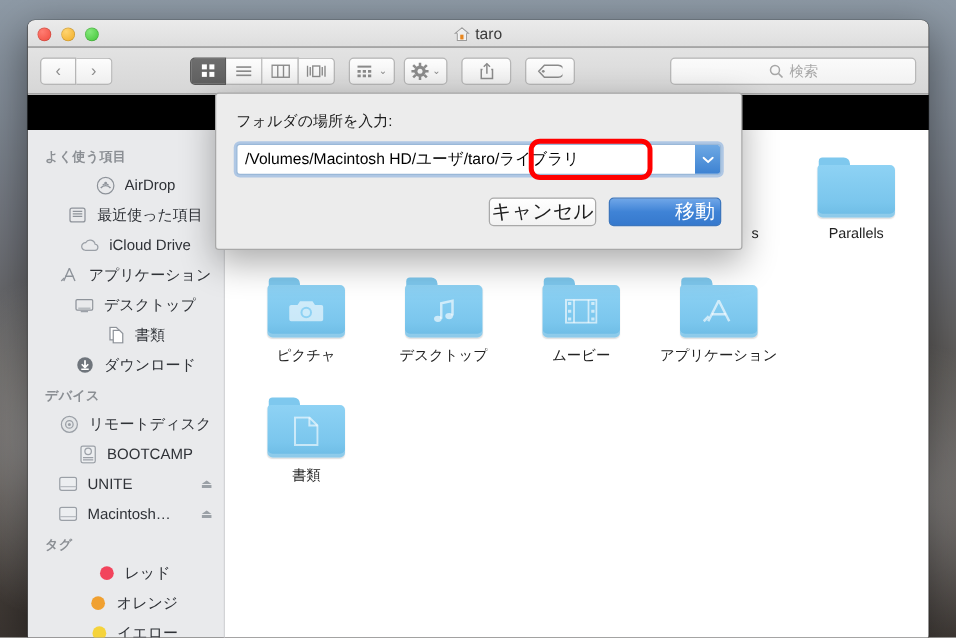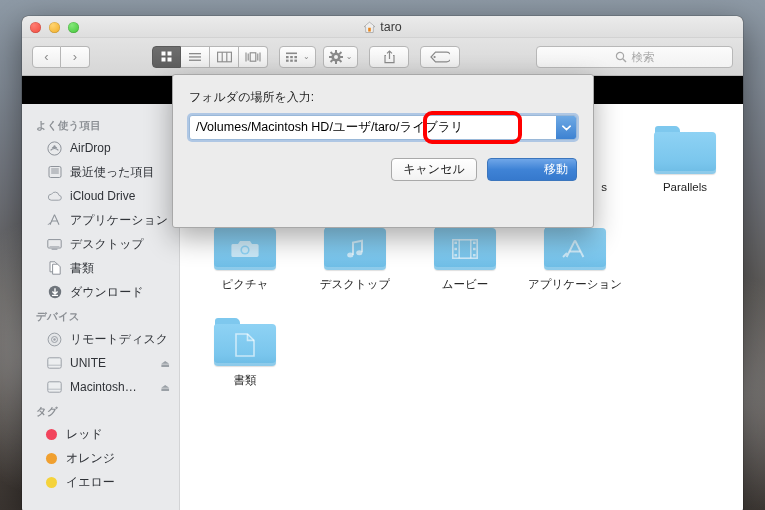--- a/index.html
+++ b/index.html
@@ -120,20 +120,21 @@
     overflow: hidden;
   }
   .sb-head {
     font-size: 10.5px; color: #8b8f94; font-weight: bold;
     padding: 6px 0 3px 14px; letter-spacing: .2px;
   }
   .sb-item {
     height: 24px; display: flex; align-items: center;
     padding: 0 9px 0 24px; font-size: 12px; color: #2f3237;
     position: relative;
+    justify-content: center;
   }
   .sb-ico { width: 17px; height: 17px; margin-right: 7px; flex: none;
             display: flex; align-items: center; justify-content: center; color:#8e939a; }
   .sb-label { white-space: nowrap; overflow: hidden; }
   .eject { margin-left: auto; color: #9aa0a6; font-size: 10px; }
   .tagdot { width: 11px; height: 11px; border-radius: 50%; margin-right: 9px; flex: none; }
 
   .content {
     flex: 1; background: #fff; position: relative; overflow: hidden;
   }
@@ -163,21 +164,21 @@
     display: flex; align-items: center; justify-content: center;
     color: rgba(255,255,255,.58);
   }
   .iname {
     margin-top: 7px; font-size: 11.5px; color: #222; text-align: center;
     max-width: 104px; white-space: nowrap; overflow: hidden;
   }
 
   
   #dialog {
-    position: absolute; left: 150px; top: 58px; width: 422px; height: 154px;
+    position: absolute; left: 150px; top: 58px; width: 422px; height: 126px;
     background: #ececec;
     border: .5px solid #a8a8a8;
     border-radius: 3px;
     box-shadow: 0 10px 28px rgba(0,0,0,.33);
     padding: 14px 16px 0 16px;
     z-index: 20;
   }
   .dlg-label { font-size: 12px; color: #1d1d1d; margin-bottom: 9px; }
   .combo {
     position: relative; height: 25px;
@@ -197,21 +198,21 @@
     border-radius: 0 2px 2px 0;
     display: flex; align-items: center; justify-content: center;
     color: #fff; font-size: 8px;
   }
   .dlg-buttons {
     display: flex; justify-content: flex-end; gap: 10px;
     margin-top: 18px;
   }
   .btn {
     height: 23px; min-width: 86px; border-radius: 4px;
-    font-size: 12px; display: flex; align-items: center; justify-content: center;
+    font-size: 16px; display: flex; align-items: center; justify-content: center;
     border: .5px solid #a9a9a9;
     background: linear-gradient(180deg,#ffffff,#f2f2f2);
     color: #1d1d1d;
   }
   .btn.primary {
     border-color: #3c76bd;
     background: linear-gradient(180deg,#6fa6e8 0%, #3f83d6 50%, #3679cd 100%);
     color: #fff;
     min-width: 90px;
     padding-left: 48px;
@@ -451,20 +452,33 @@
         <span class="sb-ico">
           <svg width="15" height="15" viewBox="0 0 15 15">
             <circle cx="7.5" cy="7.5" r="6.4" fill="#e4e6e8" stroke="#9ba0a7" stroke-width="1"></circle>
             <circle cx="7.5" cy="7.5" r="3" fill="none" stroke="#9ba0a7" stroke-width="1"></circle>
             <circle cx="7.5" cy="7.5" r="1.2" fill="#9ba0a7"></circle>
           </svg>
         </span>
         <span class="sb-label">リモートディスク</span>
       </div>
 
+      <div class="sb-item">
+        <span class="sb-ico">
+          <svg width="13" height="15" viewBox="0 0 13 15">
+            <rect x="0.8" y="0.8" width="11.4" height="13.4" rx="1.4" fill="#eceef0" stroke="#9ba0a7" stroke-width="1"></rect>
+            <circle cx="6.5" cy="5" r="2.6" fill="none" stroke="#9ba0a7" stroke-width="1"></circle>
+            <g fill="#9ba0a7">
+                <rect x="2.4" y="9.6" width="8.2" height="1"></rect>
+                <rect x="2.4" y="11.4" width="8.2" height="1"></rect>
+              </g>
+          </svg>
+        </span>
+        <span class="sb-label">BOOTCAMP</span>
+      </div>
 
       <div class="sb-item">
         <span class="sb-ico">
           <svg width="15" height="12" viewBox="0 0 15 12">
             <rect x="0.8" y="0.8" width="13.4" height="10.4" rx="1.6" fill="#eceef0" stroke="#9ba0a7" stroke-width="1"></rect>
             <line x1="1" y1="8.2" x2="14" y2="8.2" stroke="#b9bdc2" stroke-width="1"></line>
           </svg>
         </span>
         <span class="sb-label">UNITE</span>
         <span class="eject">⏏</span>

